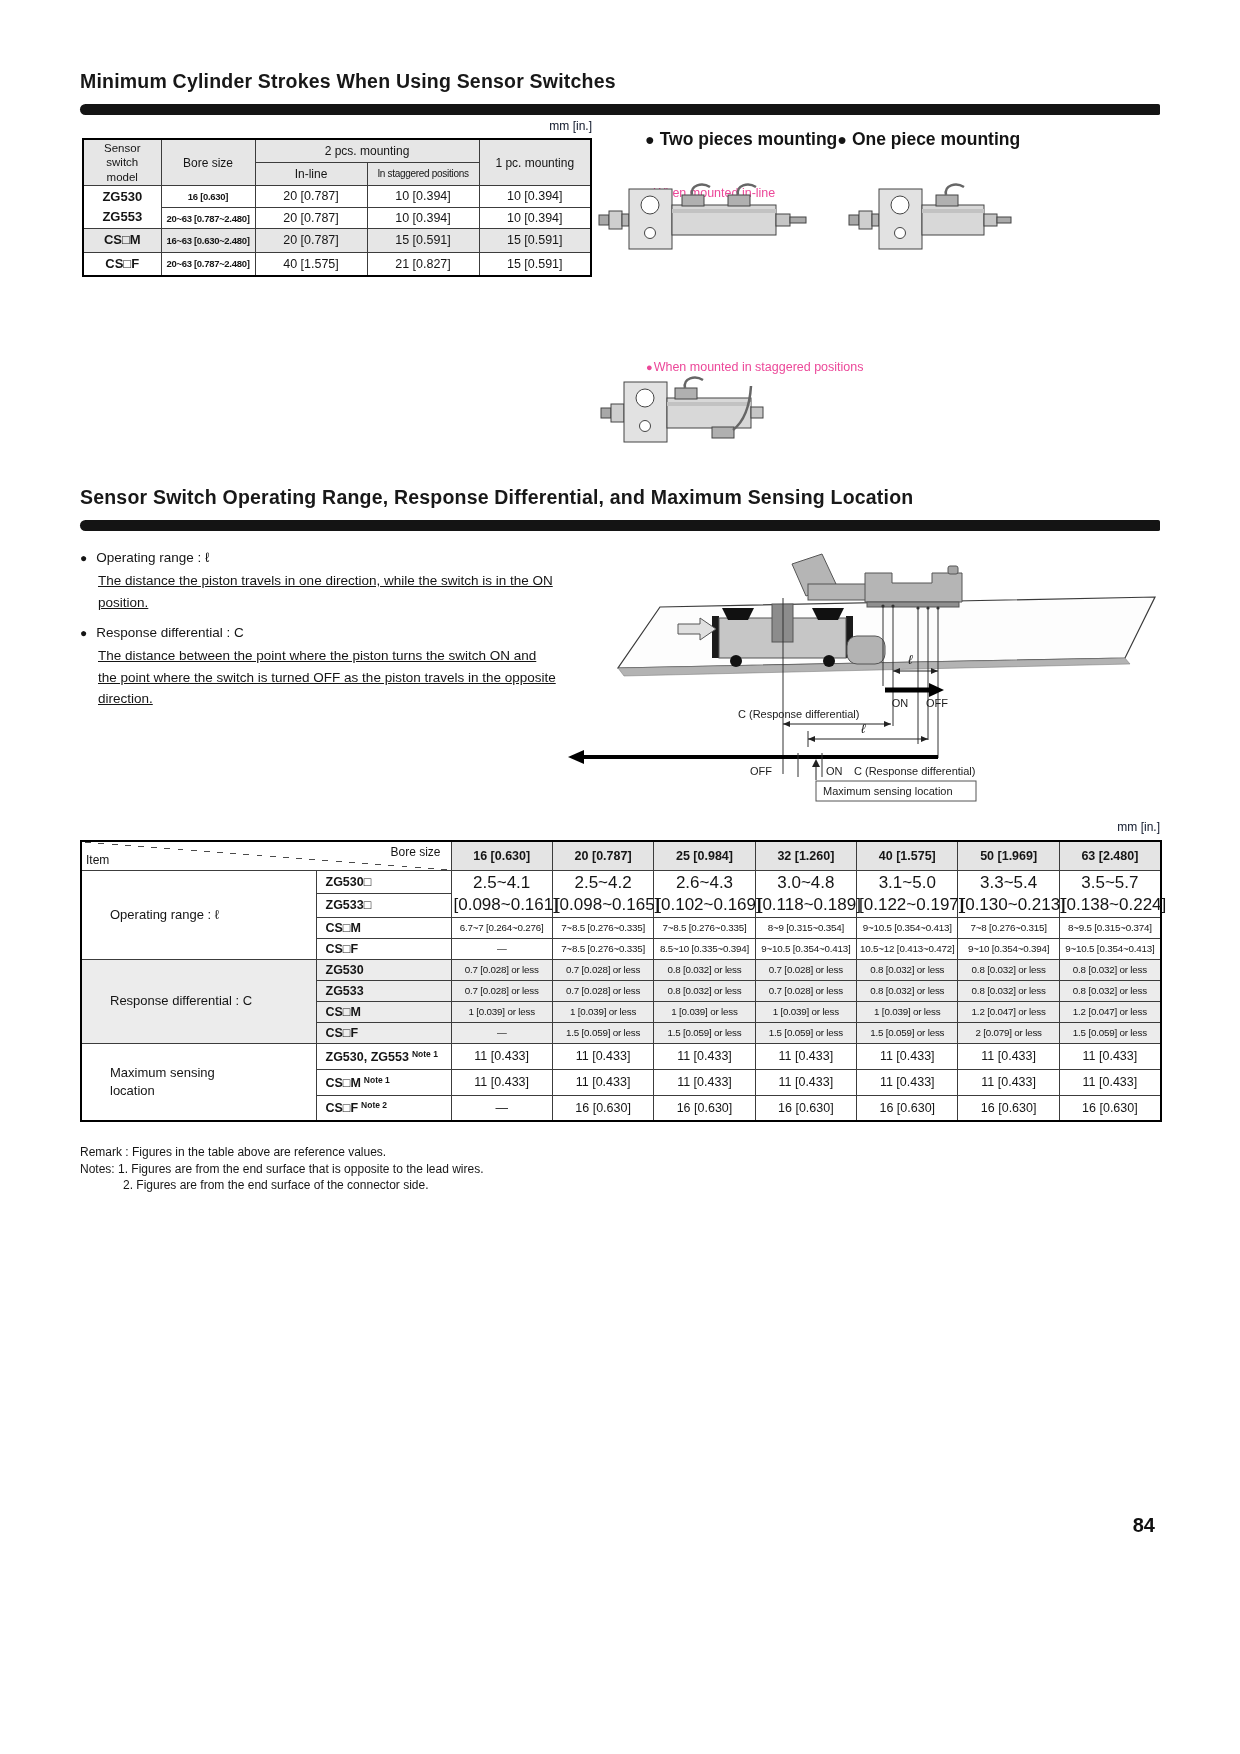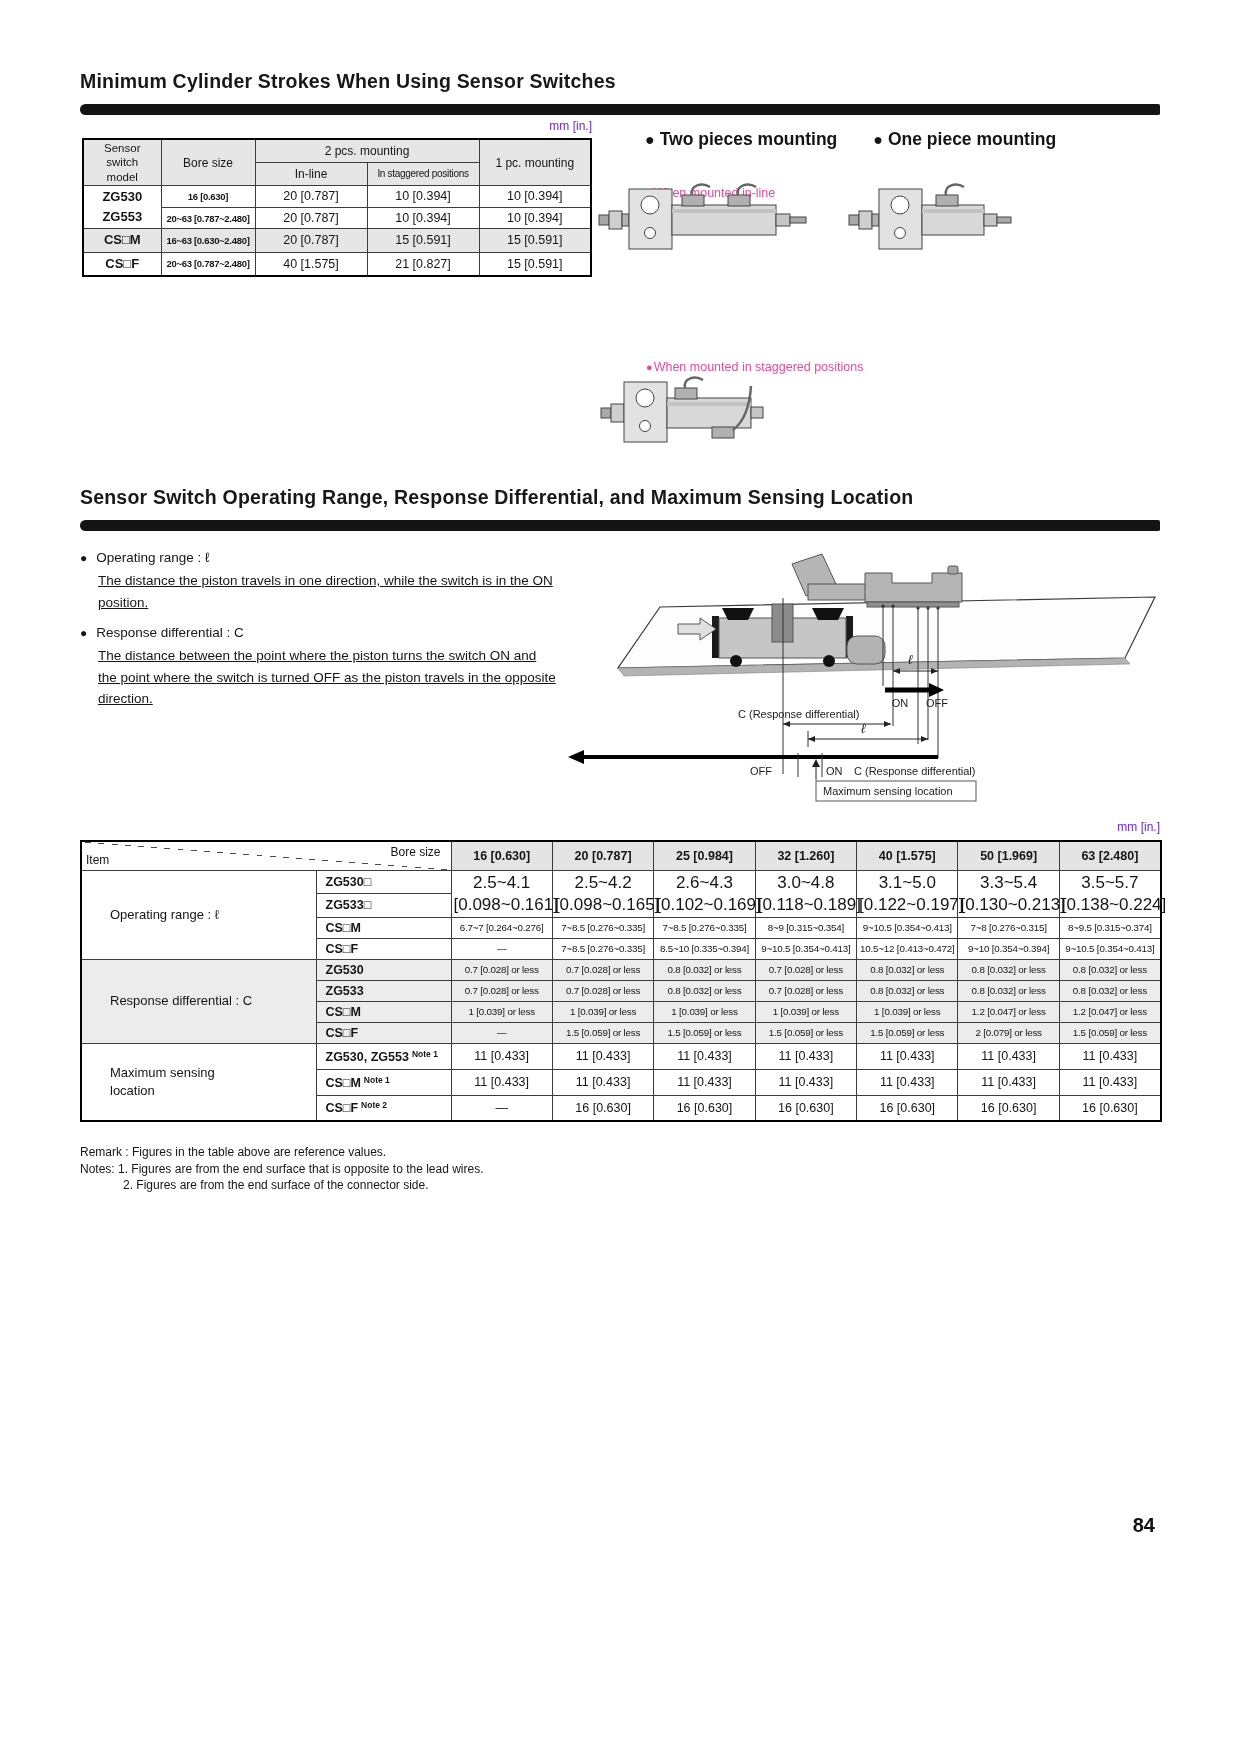--- a/index.html
+++ b/index.html
@@ -3,36 +3,36 @@
 <meta charset="utf-8">
 <style>
   * { margin:0; padding:0; box-sizing:border-box; }
   html,body { background:#fff; }
   body { width:1240px; height:1754px; position:relative; overflow:hidden;
          font-family:"Liberation Sans", sans-serif; color:#151515; }
   .abs { position:absolute; }
 
   .sec-title { font-size:19.5px; font-weight:700; letter-spacing:.2px; color:#181818; }
   .bar { height:11px; background:#141414; border-radius:6px 2px 2px 6px; }
-  .unit { font-size:12px; text-align:right; color:#6d28d9; }
+  .unit { font-size:12px; text-align:right; color:#0f172a; }
 
   table { border-collapse:collapse; table-layout:fixed; }
 
   
   .t1 { width:508px; border:2px solid #000; font-size:12.5px; }
   .t1 td { border:1px solid #3c3c3c; text-align:center; vertical-align:middle; padding:1px 2px; height:21px; }
   .t1 .hd { background:#e6e6e6; font-size:12px; }
   .t1 .hd-model { white-space:pre-line; font-size:11.5px; line-height:1.25; }
   .t1 .hd-stag { font-size:10px; letter-spacing:-0.3px; }
   .t1 .model { font-weight:700; font-size:13px; white-space:pre-line; line-height:1.55; text-align:center; }
   .t1 .boresm { font-size:9.5px; font-weight:700; letter-spacing:-0.3px; }
   .t1 tr.rshade td { background:#e6e6e6; }
 
   
-  .legend { display:flex; gap:36px; font-size:17.5px; font-weight:700; color:#141414; white-space:nowrap; }
+  .legend { display:flex; font-size:17.5px; font-weight:700; color:#141414; white-space:nowrap; }
   .legend .dot-lg { font-size:16px; margin-right:5px; }
   .sub-label { font-size:12.5px; color:#ec4899; white-space:nowrap;margin-top:24px; }
   .sub-label .dot { font-size:11px; margin-right:1px; }
 
   
   .b-title { font-size:13.5px; display:flex; gap:9px; align-items:baseline; }
   .b-title .dot { font-size:12px; }
   .b-desc { font-size:13.5px; line-height:1.62; padding-left:18px; margin:5px 0 11px; width:478px;text-decoration:underline; }
 
   

